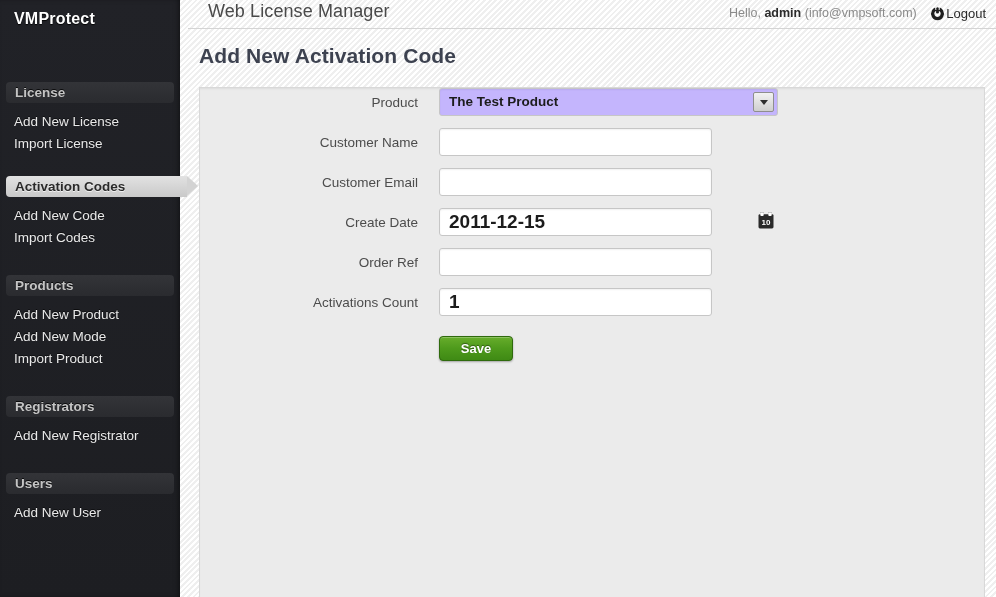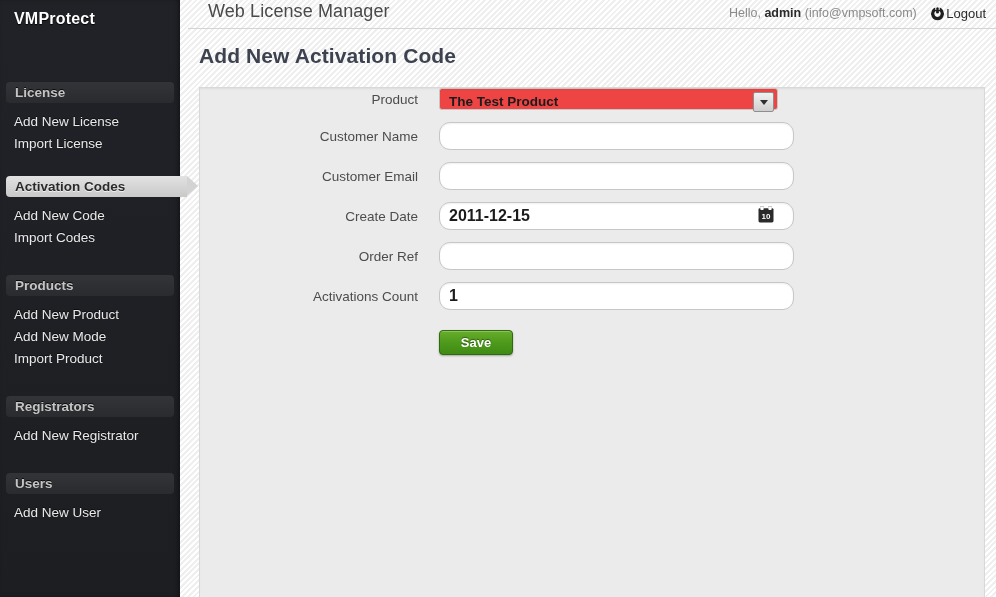--- a/index.html
+++ b/index.html
@@ -187,45 +187,45 @@
   .flabel {
     width: 239px;
     text-align: right;
     padding-right: 21px;
     font-size: 13.5px;
     color: #4c4c4c;
     box-sizing: border-box;
   }
   .fctrl { position: relative; width: 339px; }
   .ftext {
-    width: 355px;
+    width: 273px;
     height: 28px;
     box-sizing: border-box;
     border: 1px solid #c6c6c6;
-    border-radius: 11px;
+    border-radius: 3px;
     background: #ffffff;
     padding: 0 9px;
     font-family: "Liberation Sans", sans-serif;
-    font-size: 16px;
+    font-size: 19px;
     font-weight: bold;
     color: #1c1c1c;
     outline: none;
     box-shadow: inset 0 1px 2px rgba(0,0,0,0.06);
   }
   .ftext.plain { font-weight: normal; }
 
   
   .fselect {
     position: relative;
     width: 339px;
-    height: 22px;
+    height: 28px;
     box-sizing: border-box;
     border: 1px solid #c6c6c6;
     border-radius: 3px;
-    background: #ef4444;
+    background: #c4b5fd;
     cursor: pointer;
     box-shadow: inset 0 1px 2px rgba(0,0,0,0.06);
   }
   .fselect .sval {
     position: absolute;
     left: 9px;
     top: 0;
     line-height: 26px;
     font-size: 13.5px;
     font-weight: bold;

